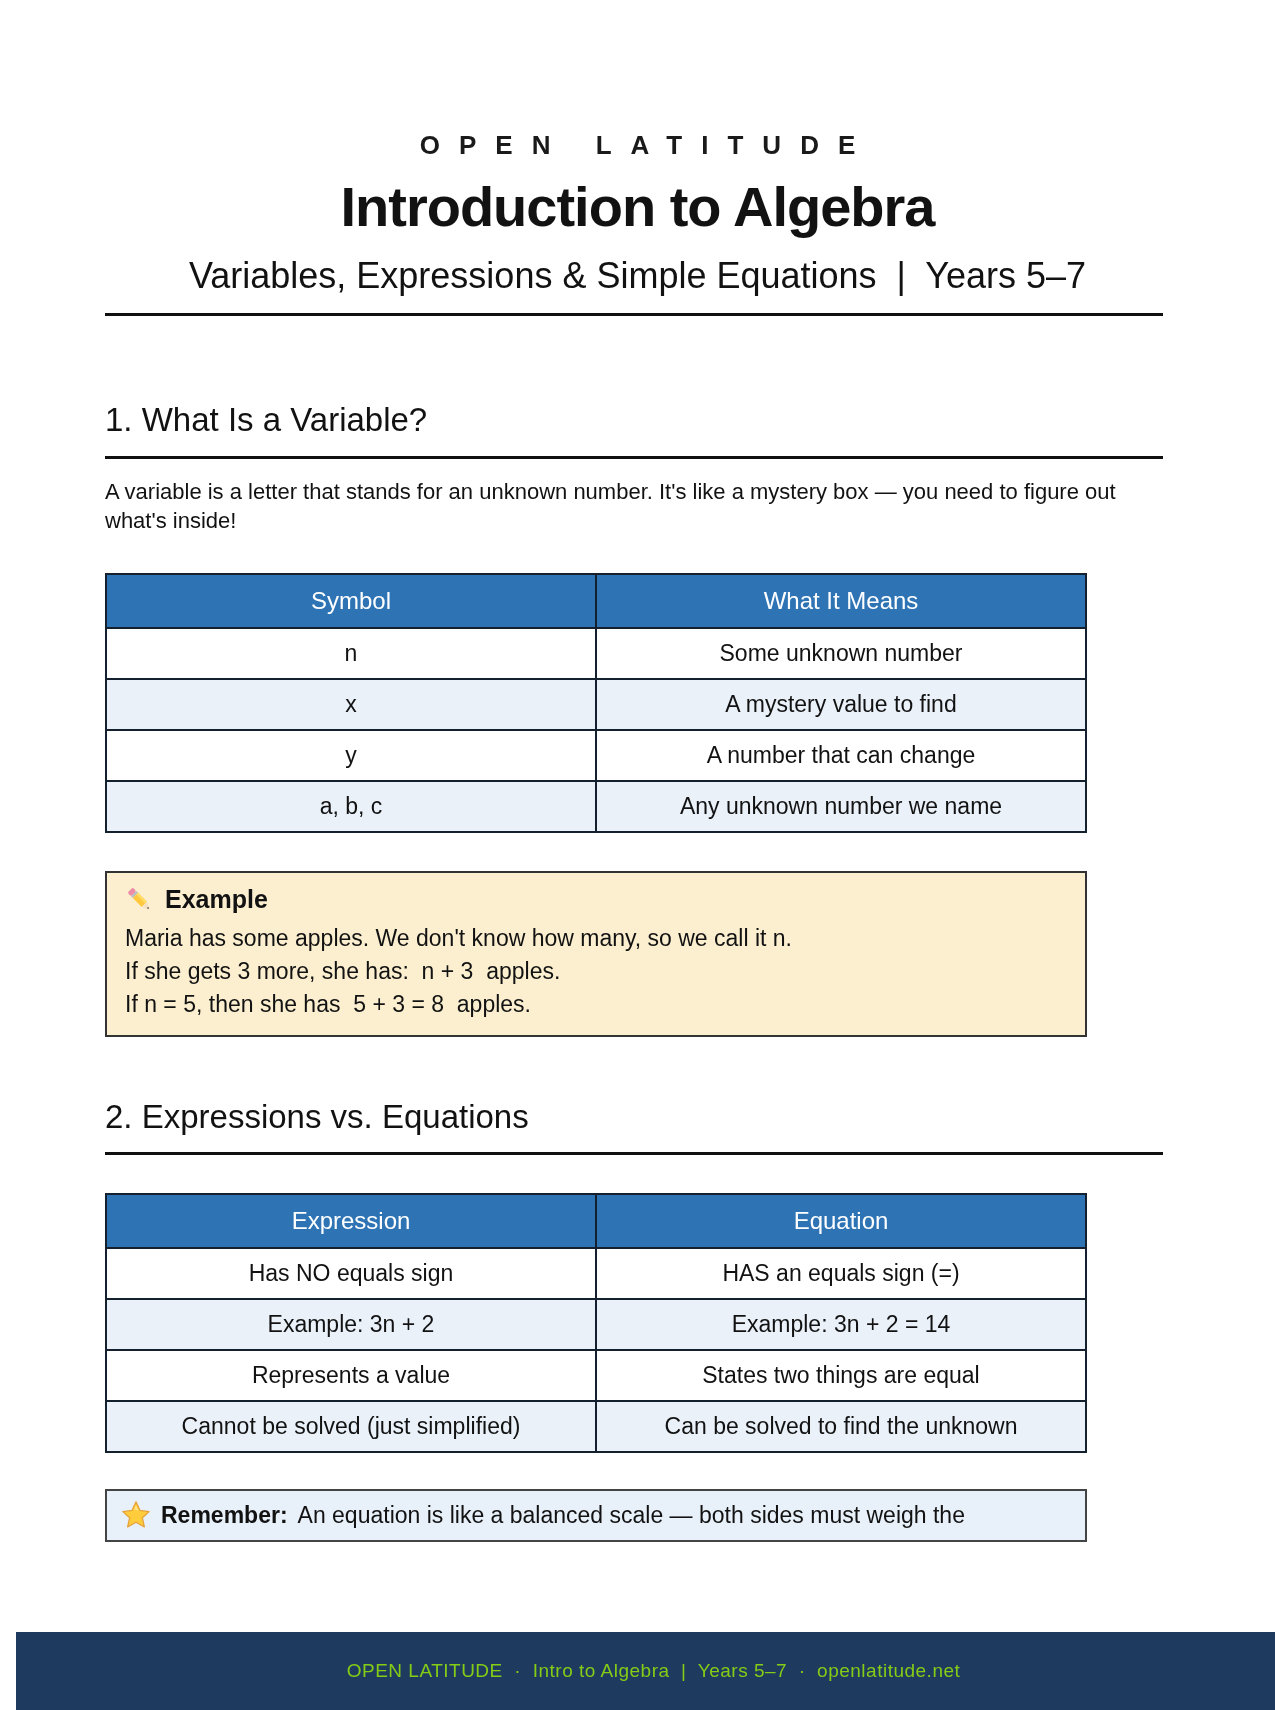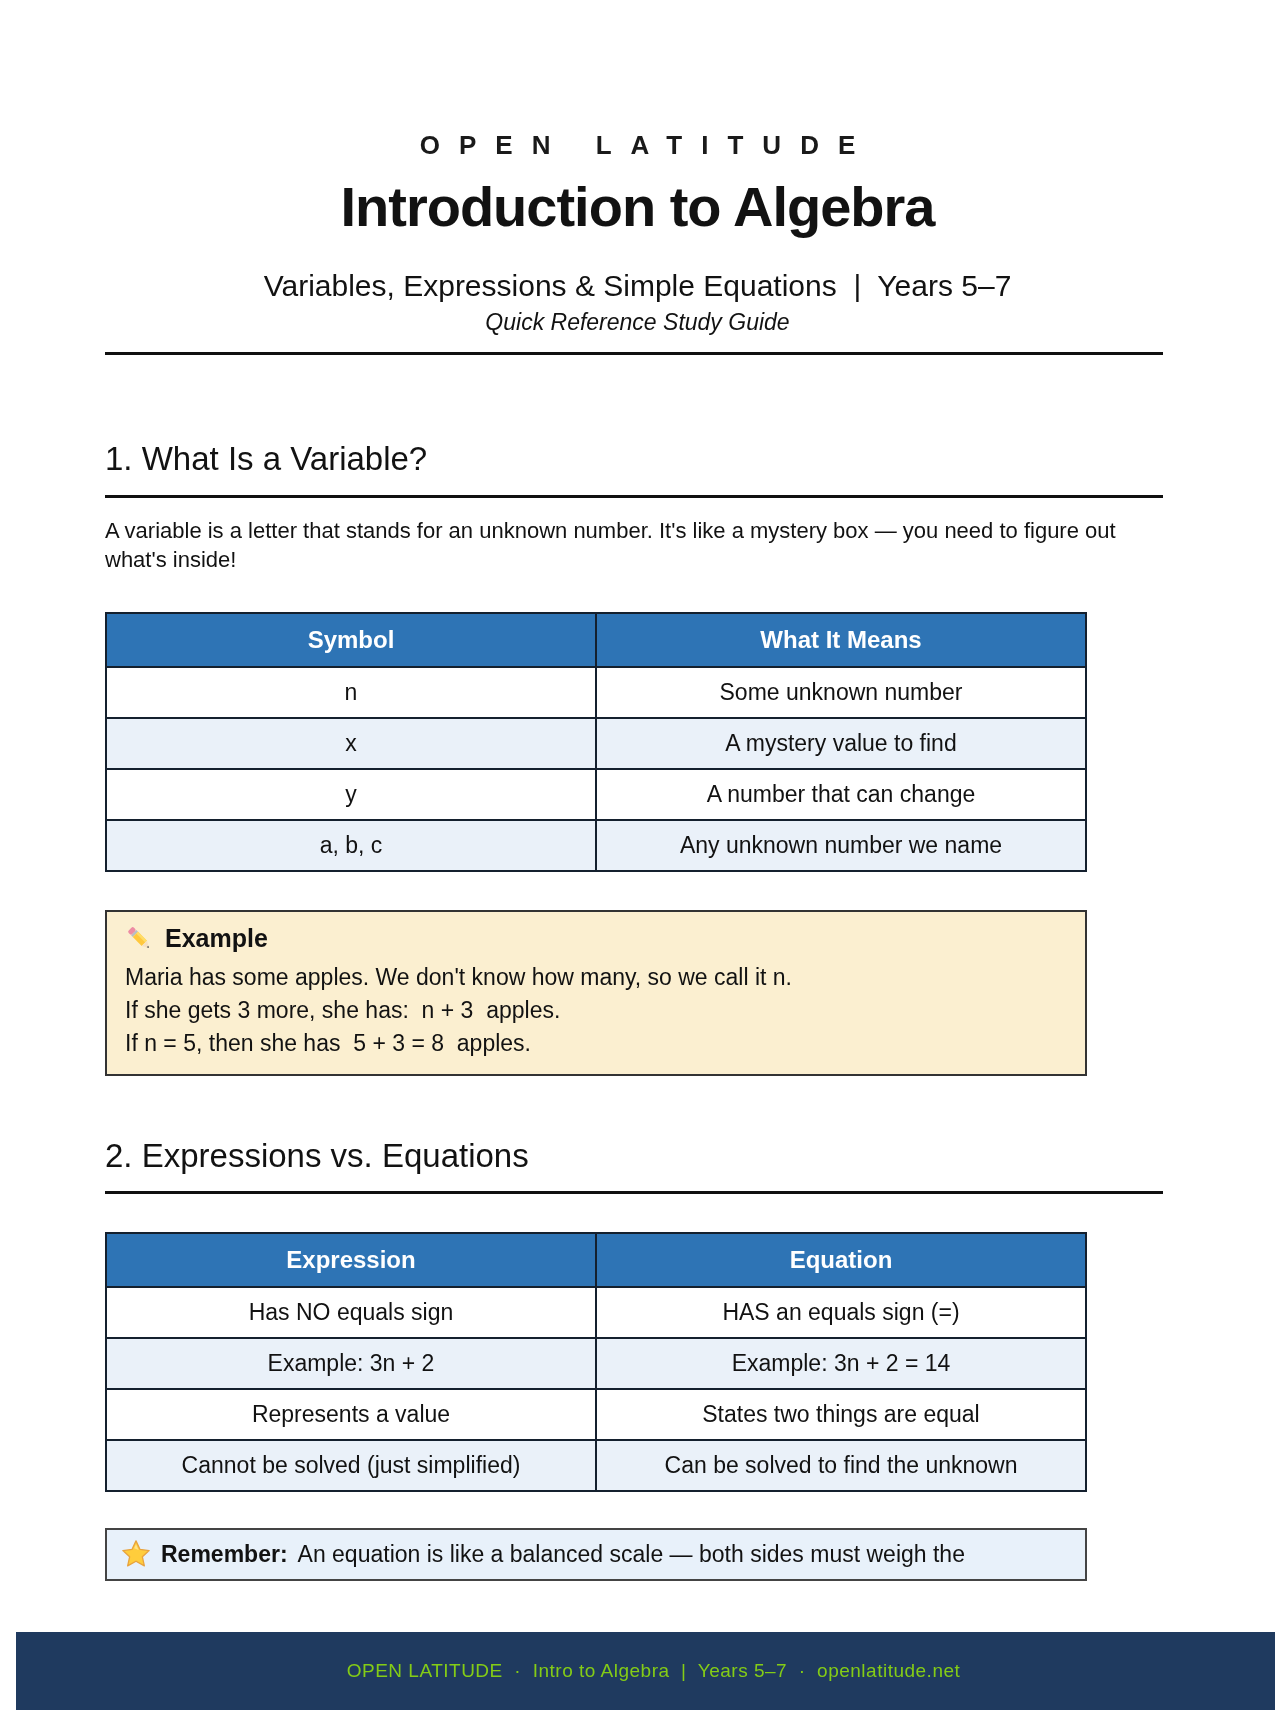--- a/index.html
+++ b/index.html
@@ -12,39 +12,39 @@
     font-family: "Liberation Sans", sans-serif;
     overflow: hidden;
   }
   
   .doc-header { text-align: center; padding-top: 130px; }
   .brand {
     font-size: 26px; font-weight: bold; letter-spacing: 19px; text-indent: 19px;
     color: #1a1a1a;
   }
   .doc-title { font-size: 56px; font-weight: bold; margin-top: 14px; letter-spacing: -1px; line-height: 1.15; }
-  .doc-subtitle { font-size: 30px; margin-top: 30px; white-space: pre-wrap; }
+  .doc-subtitle { font-size: 36px; margin-top: 16px; white-space: pre-wrap; }
   .doc-tagline { font-size: 23px; font-style: italic; margin-top: 6px; }
   .rule {
     width: 1058px; margin-left: 105px; height: 0;
     border-top: 3px solid #101010;
   }
   .header-rule { margin-top: 16px; }
   
   .content { margin-left: 105px; width: 1058px; }
   .section-heading { font-size: 33px; font-weight: normal; line-height: 1.1; }
   .s1-heading { margin-top: 86px; }
   .s2-heading { margin-top: 62px; }
   .section-rule { margin-top: 17px; margin-left: 0; }
   .intro { font-size: 22px; line-height: 29px; margin-top: 18px; }
   
   table { border-collapse: collapse; width: 982px; table-layout: fixed; margin-top: 38px; }
   th {
     background: var(--table-header-bg, #2E74B5);
-    color: #ffffff; font-size: 24px; font-weight: bold;
+    color: #ffffff; font-size: 24px; font-weight: normal;
     padding: 12px 8px; border: 2px solid #14202e;
   }
   td {
     font-size: 23px; text-align: center; padding: 11px 8px;
     border: 2px solid #14202e; background: #ffffff;
   }
   tbody tr:nth-child(even) td { background: var(--row-alt-bg, #EAF1F9); }
   
   .example-box {
     width: 982px; margin-top: 38px;
@@ -78,21 +78,20 @@
 </style>
 </head>
 <body>
 
 <div class="page">
 
   <header class="doc-header">
     <div class="brand">OPEN LATITUDE</div>
     <h1 class="doc-title">Introduction to Algebra</h1>
     <div class="doc-subtitle">Variables, Expressions &amp; Simple Equations  |  Years 5–7</div>
-    <div class="doc-tagline">Quick Reference Study Guide</div>
   </header>
   <div class="rule header-rule"></div>
 
   <div class="content">
 
     <section>
       <h2 class="section-heading s1-heading">1. What Is a Variable?</h2>
       <div class="rule section-rule"></div>
       <p class="intro">A variable is a letter that stands for an unknown number. It's like a mystery box — you need to figure out what's inside!</p>
 

